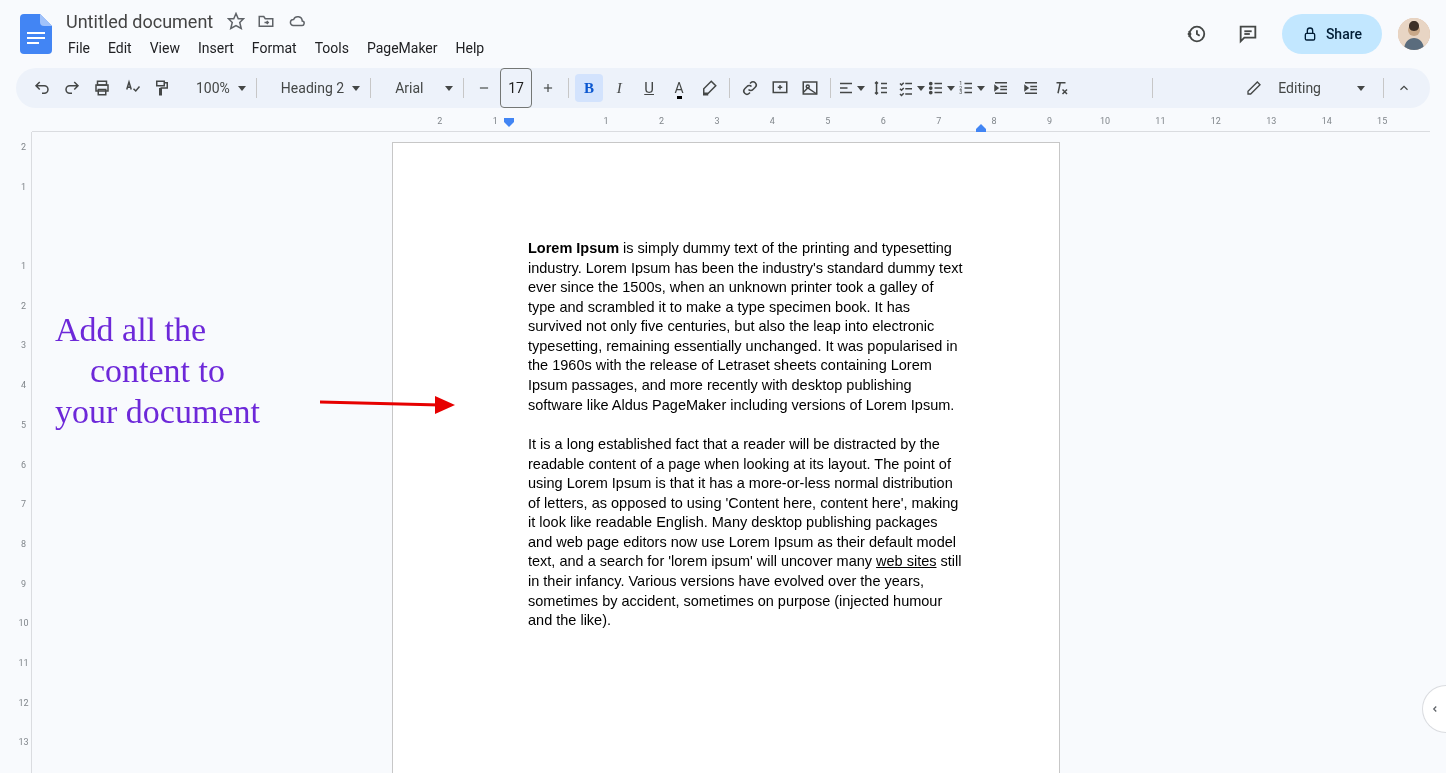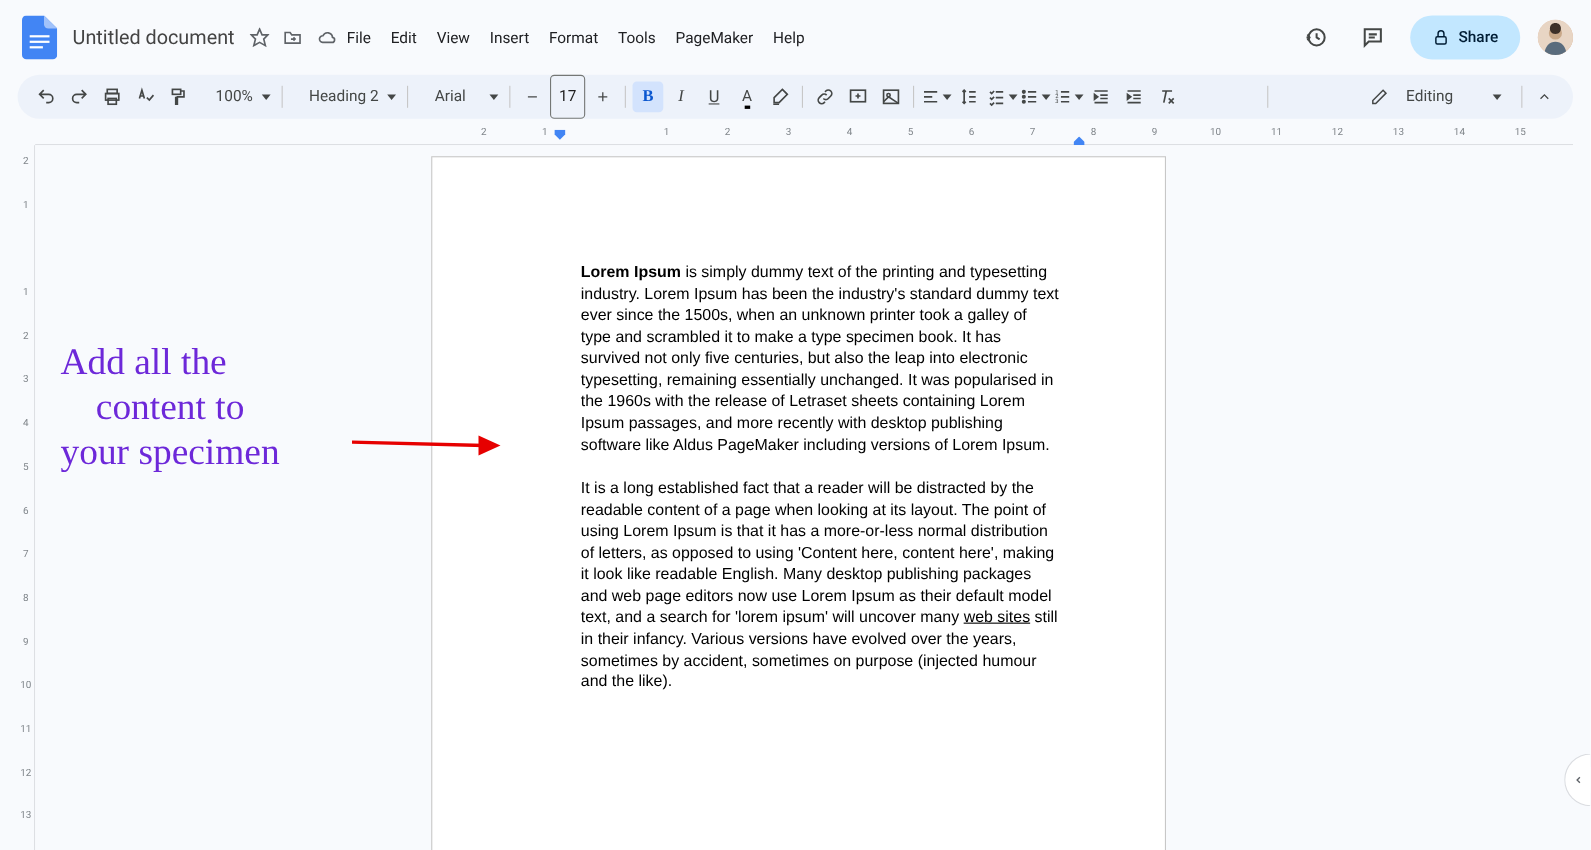--- a/index.html
+++ b/index.html
@@ -1,21 +1,21 @@
 <!DOCTYPE html>
 <html><head>
 <meta charset="utf-8">
 <style>
 * { margin: 0; padding: 0; box-sizing: border-box; }
 body { font-family: "Google Sans", Roboto, Arial, sans-serif; background: #f8fafd; overflow: hidden; width: 1446px; height: 773px; position: relative; }
 
 
 .header { display: flex; align-items: center; padding: 8px 16px 0 16px; height: 60px; }
 .docs-icon { width: 40px; height: 40px; display: flex; align-items: center; justify-content: center; }
-.title-area { display: flex; margin-left: 4px; flex: 1; }
+.title-area { display: flex; flex-direction: column; margin-left: 4px; flex: 1; }
 .title-row { display: flex; align-items: center; gap: 8px; }
 .doc-title { font-size: 18px; color: #444; padding: 2px 6px; }
 .title-icons { display: flex; gap: 12px; color: #5f6368; }
 .menu-row { display: flex; gap: 2px; margin-top: 2px; }
 .menu-item { font-size: 14px; color: #202124; padding: 4px 8px; cursor: pointer; border-radius: 4px; }
 .header-right { display: flex; align-items: center; gap: 16px; }
 .icon-btn { width: 36px; height: 36px; display: flex; align-items: center; justify-content: center; color: #444746; border-radius: 50%; cursor: pointer; }
 .share-btn { display: flex; align-items: center; gap: 8px; background: #c2e7ff; padding: 12px 20px; border-radius: 40px; cursor: pointer; color: #001d35; font-size: 14px; font-weight: 500; }
 .avatar { width: 32px; height: 32px; border-radius: 50%; background: linear-gradient(135deg, #e8c5b0, #d4a98a); overflow: hidden; }
 
@@ -369,21 +369,21 @@
     <div class="page">
       <p><strong>Lorem Ipsum</strong><span> is simply dummy text of the printing and typesetting industry. Lorem Ipsum has been the industry's standard dummy text ever since the 1500s, when an unknown printer took a galley of type and scrambled it to make a type specimen book. It has survived not only five centuries, but also the leap into electronic typesetting, remaining essentially unchanged. It was popularised in the 1960s with the release of Letraset sheets containing Lorem Ipsum passages, and more recently with desktop publishing software like Aldus PageMaker including versions of Lorem Ipsum.</span></p>
       <p><span>It is a long established fact that a reader will be distracted by the readable content of a page when looking at its layout. The point of using Lorem Ipsum is that it has a more-or-less normal distribution of letters, as opposed to using 'Content here, content here', making it look like readable English. Many desktop publishing packages and web page editors now use Lorem Ipsum as their default model text, and a search for 'lorem ipsum' will uncover many </span><span class="underline">web sites</span><span> still in their infancy. Various versions have evolved over the years, sometimes by accident, sometimes on purpose (injected humour and the like).</span></p>
     </div>
   </div>
 </div>
 
 <div class="annotation">
   <div>Add all the</div>
   <div style="text-align:center">content to</div>
-  <div>your specimen</div>
+  <div>your document</div>
 </div>
 <svg class="arrow" width="140" height="30">
   <line x1="0" y1="12" x2="120" y2="15" stroke="#e60000" stroke-width="3"></line>
   <path d="M115 6 L135 15 L115 24 z" fill="#e60000"></path>
 </svg>
 
 <div class="side-tab">
   <svg width="10" height="14" viewBox="0 0 24 24" stroke="#5f6368" stroke-width="3" fill="none">
       <path d="M15 6l-6 6 6 6"></path>
     </svg>

